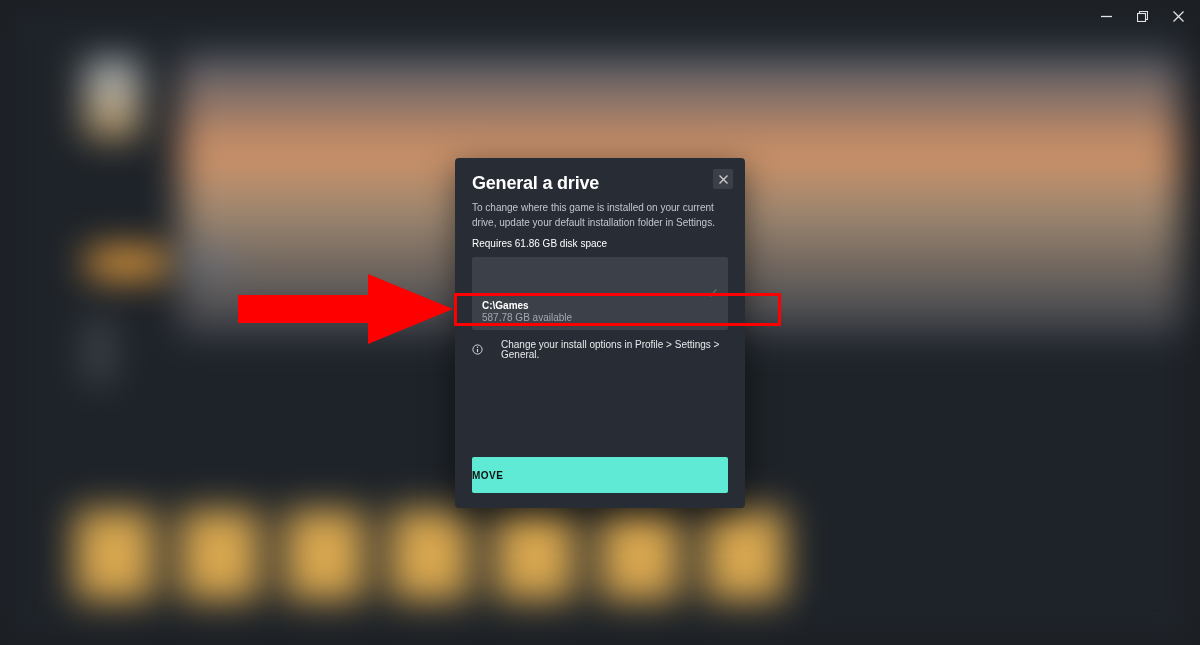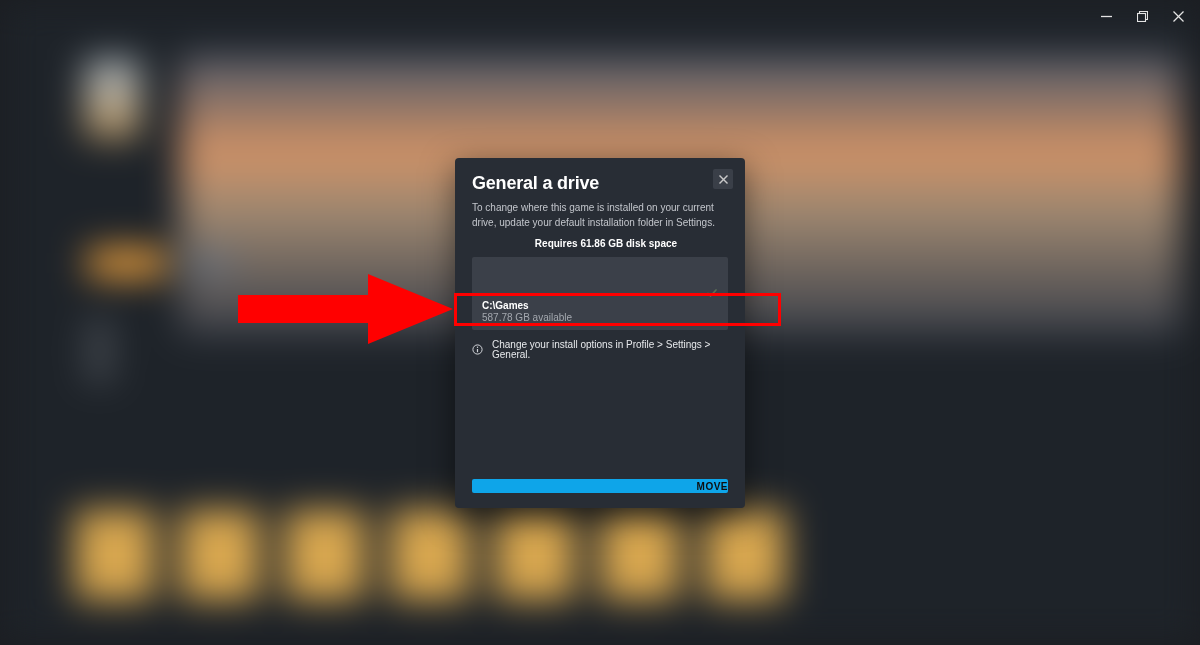--- a/index.html
+++ b/index.html
@@ -142,22 +142,21 @@
     .dialog-desc {
       padding: 0 16px 8px 17px;
       color: #c3c6cc;
       font-size: 10px;
       line-height: 1.5;
     }
     .dialog-req {
       padding: 0 5px 8px 17px;
       color: #ffffff;
       font-size: 10px;
-      font-weight: 700;
-      text-align: center;
+      font-weight: 400;
     }
     .drive-option {
       margin: 0 17px;
       background: #3b4049;
       border-radius: 2px;
       padding: 7px 10px;
       position: relative;
       cursor: pointer;
     }
     .drive-path {
@@ -175,50 +174,50 @@
       position: absolute;
       right: 10px;
       top: 50%;
       transform: translateY(-50%);
       color: #5c7055;
     }
     .info-row {
       margin: 8px 17px 0 17px;
       display: flex;
       align-items: center;
-      gap: 9px;
+      gap: 18px;
       padding: 2px 0;
     }
     .info-icon {
       flex-shrink: 0;
       color: #d3d5da;
     }
     .info-text {
       color: #e7e9ec;
       font-size: 10px;
       line-height: 1;
     }
     .dialog-footer {
       margin-top: auto;
       padding: 12px 17px 15px 17px;
     }
     .move-btn {
       width: 100%;
-      height: 14px;
-      background: #0ea5e9;
+      height: 36px;
+      background: #5eead4;
       border: none;
       border-radius: 2px;
       color: #0f0f0f;
       font-size: 10px;
       font-weight: 700;
       letter-spacing: 0.5px;
       cursor: pointer;
       display: flex;
       align-items: center;
-      justify-content: flex-end;
+      justify-content: flex-start;
     }
     .annotation-box {
       position: absolute;
       top: 293px;
       left: 454px;
       width: 327px;
       height: 33px;
       border: 3px solid #ff0000;
       z-index: 25;
       pointer-events: none;

